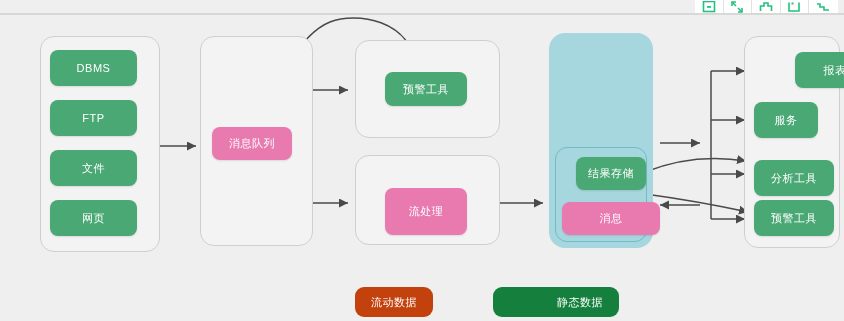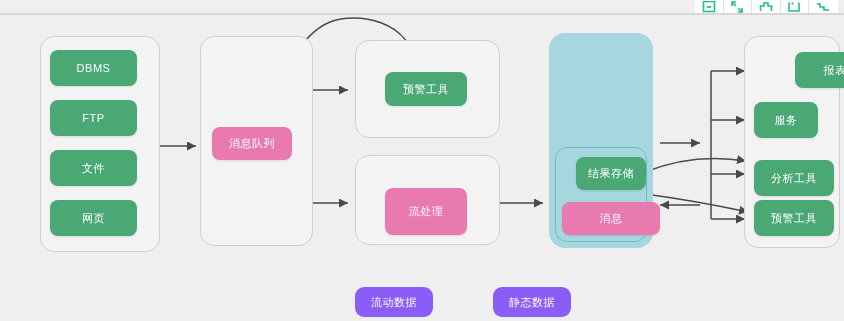--- a/index.html
+++ b/index.html
@@ -110,22 +110,22 @@
     border-radius: 9px;
     display: flex;
     align-items: center;
     justify-content: center;
     color: #ffffff;
     font-size: 11px;
     letter-spacing: 0.5px;
     z-index: 20;
     user-select: none;
   }
-  .legend-node.pink { background: #8b5cf6; }
-  .legend-node.green { background: #8b5cf6; }
+  .legend-node.pink { background: #c2410c; }
+  .legend-node.green { background: #15803d; padding-left: 48px; }
 </style>
 </head>
 <body>
 
 <div id="canvas">
 
   <div class="toolbar">
     <div class="tool-btn">
       <span>
         <svg width="14" height="12" viewBox="0 0 14 12">

